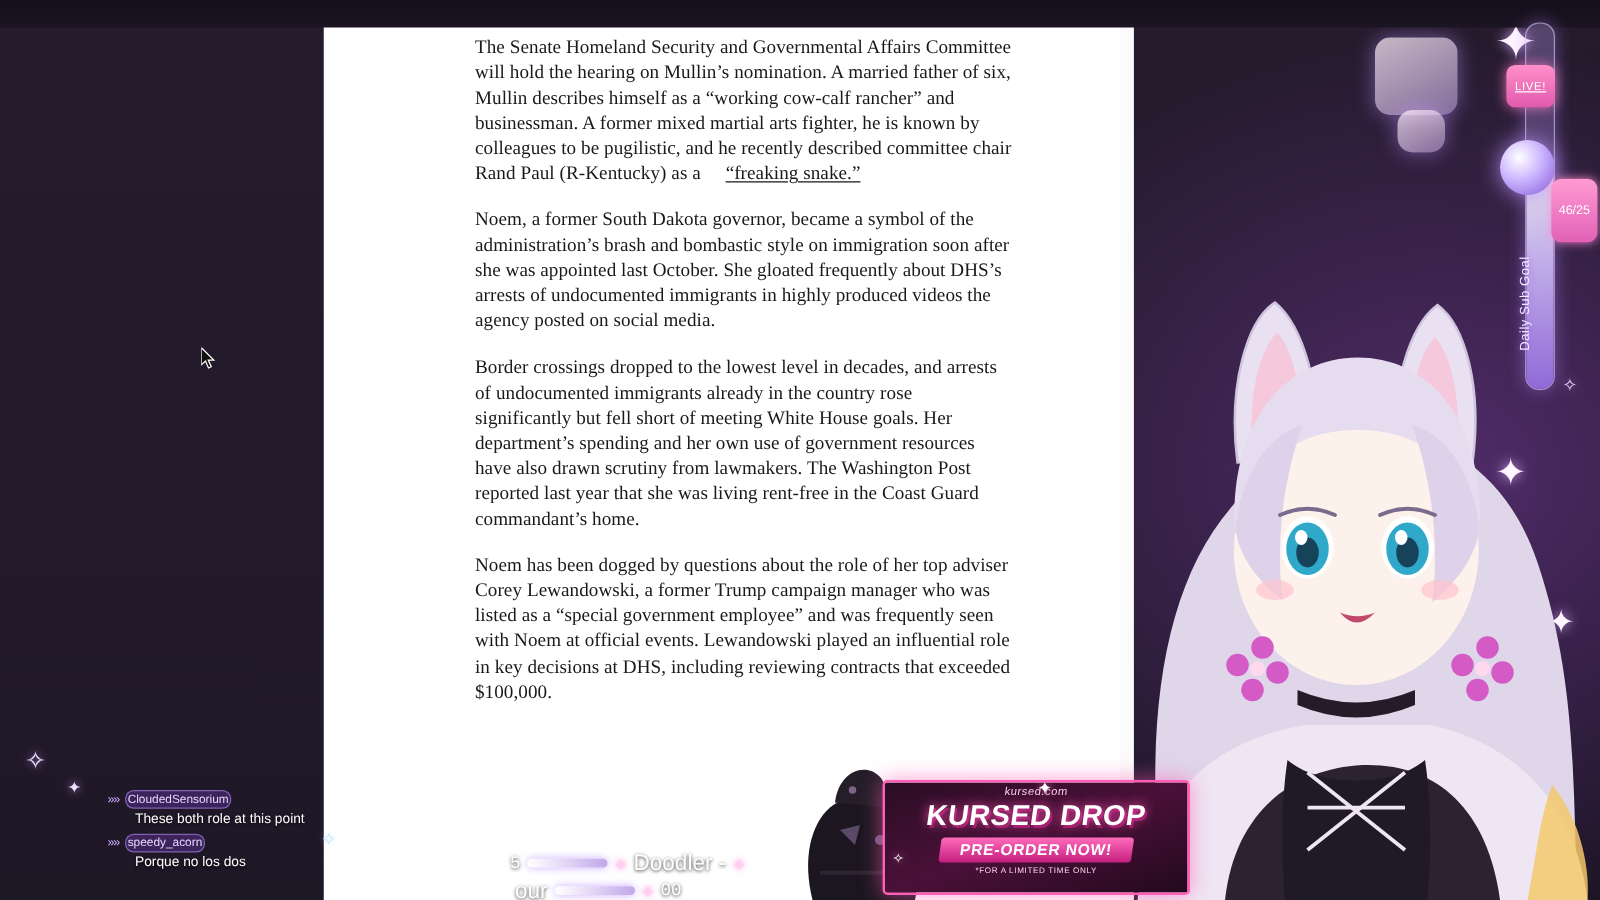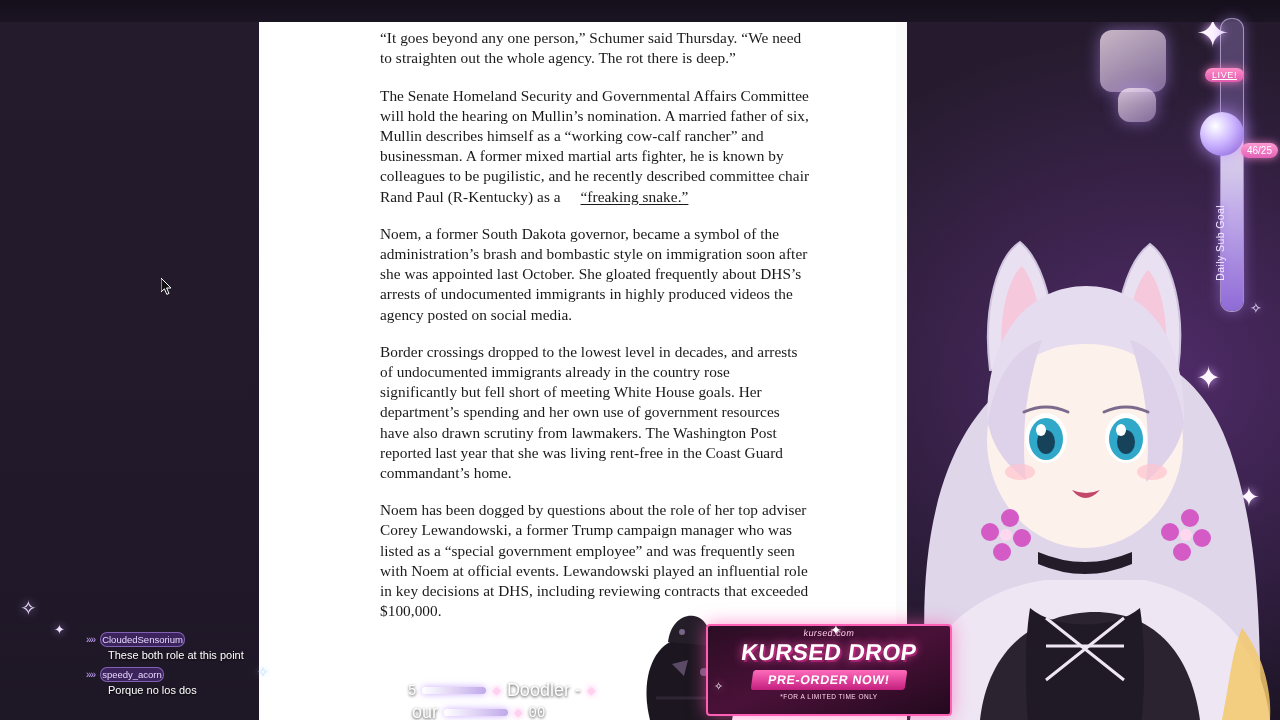--- a/index.html
+++ b/index.html
@@ -115,39 +115,39 @@
     font-size: 10.5px;
     letter-spacing: 0.4px;
     text-shadow: 0 0 6px rgba(160,110,235,0.9);
   }
   .goal-count {
     position: absolute;
     right: 2px; top: 143px;
     font-size: 10px;
     color: #fff;
     background: linear-gradient(180deg, #ff9ad3, #e261b6);
-    padding: 2px 6px;
+    padding: 20px 6px;
     border-radius: 8px;
     box-shadow: 0 0 8px rgba(255,140,210,0.8);
   }
   .goal-orb {
     position: absolute;
     right: 36px; top: 112px;
     width: 44px; height: 44px;
     border-radius: 50%;
     background: radial-gradient(circle at 35% 32%, #ffffff, #cbb3ff 45%, #7f56d6 100%);
     box-shadow: 0 0 18px rgba(190,150,255,0.85);
   }
   .live-badge {
     position: absolute;
-    right: 36px; top: 68px;
+    right: 36px; top: 52px;
     font-size: 9px;
     color: #fff;
     background: linear-gradient(180deg, #ff8fc9, #e05aad);
-    padding: 2px 7px;
+    padding: 12px 7px;
     border-radius: 7px;
     letter-spacing: 0.6px;
     box-shadow: 0 0 10px rgba(255,130,200,0.8);
     text-decoration: underline;
   }
   .star-deco {
     position: absolute;
     color: #fff6ff;
     text-shadow: 0 0 10px rgba(220,170,255,0.95);
     pointer-events: none;
@@ -342,21 +342,20 @@
   <div class="star-deco" style="left:1238px; top:482px; font-size:26px;">✦</div>
   <div class="sparkle" style="left:20px; top:596px; font-size:20px;">✧</div>
   <div class="sparkle" style="left:54px; top:622px; font-size:13px;">✦</div>
   <div class="sparkle" style="left:1250px; top:300px; font-size:14px;">✧</div>
   <div class="sparkle" style="left:398px; top:664px; font-size:13px; color:#ffe4b8;">✦</div>
 
   <div class="doc">
     <div class="doc-edge" style="left:637px;"></div>
     <div class="doc-inner">
       <p class="clipped-top">last month.</p>
-      <p>“It goes beyond any one person,” Schumer said Thursday. “We need to straighten out the whole agency. The rot there is deep.”</p>
       <p><span>The Senate Homeland Security and Governmental Affairs Committee will hold the hearing on Mullin’s nomination. A married father of six, Mullin describes himself as a “working cow-calf rancher” and businessman. A former mixed martial arts fighter, he is known by colleagues to be pugilistic, and he recently described committee chair Rand Paul (R-Kentucky) as a </span><a class="inline-link" href="#">“freaking snake.”</a></p>
       <p>Noem, a former South Dakota governor, became a symbol of the administration’s brash and bombastic style on immigration soon after she was appointed last October. She gloated frequently about DHS’s arrests of undocumented immigrants in highly produced videos the agency posted on social media.</p>
       <p>Border crossings dropped to the lowest level in decades, and arrests of undocumented immigrants already in the country rose significantly but fell short of meeting White House goals. Her department’s spending and her own use of government resources have also drawn scrutiny from lawmakers. The Washington Post reported last year that she was living rent-free in the Coast Guard commandant’s home.</p>
       <p>Noem has been dogged by questions about the role of her top adviser Corey Lewandowski, a former Trump campaign manager who was listed as a “special government employee” and was frequently seen with Noem at official events. Lewandowski played an influential role in key decisions at DHS, including reviewing contracts that exceeded $100,000.</p>
     </div>
   </div>
 
   <div class="cursor">
     <svg width="12" height="18" viewBox="0 0 12 18">
       <polygon points="0,0 0,14 3.4,10.8 5.8,16.4 8,15.4 5.6,10 10,10" fill="#111" stroke="#fff" stroke-width="1"></polygon>

